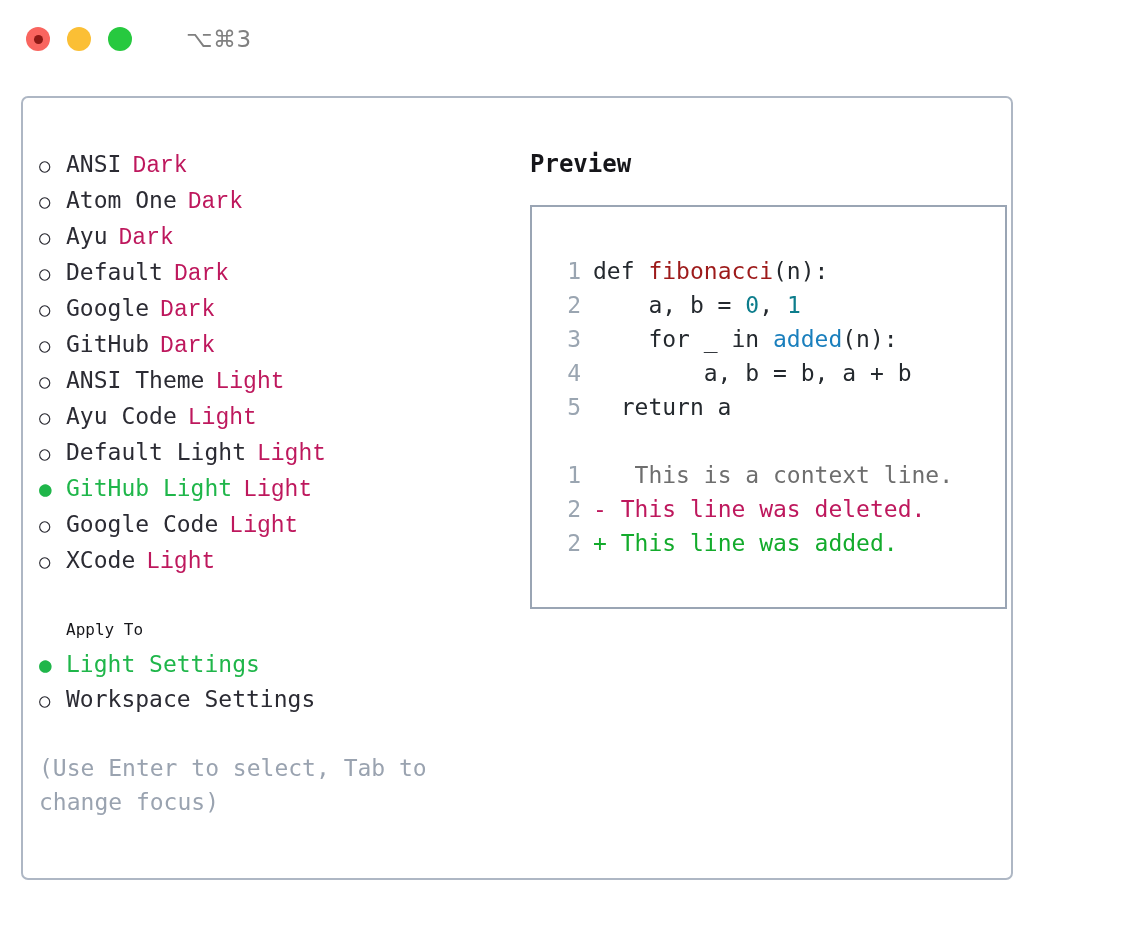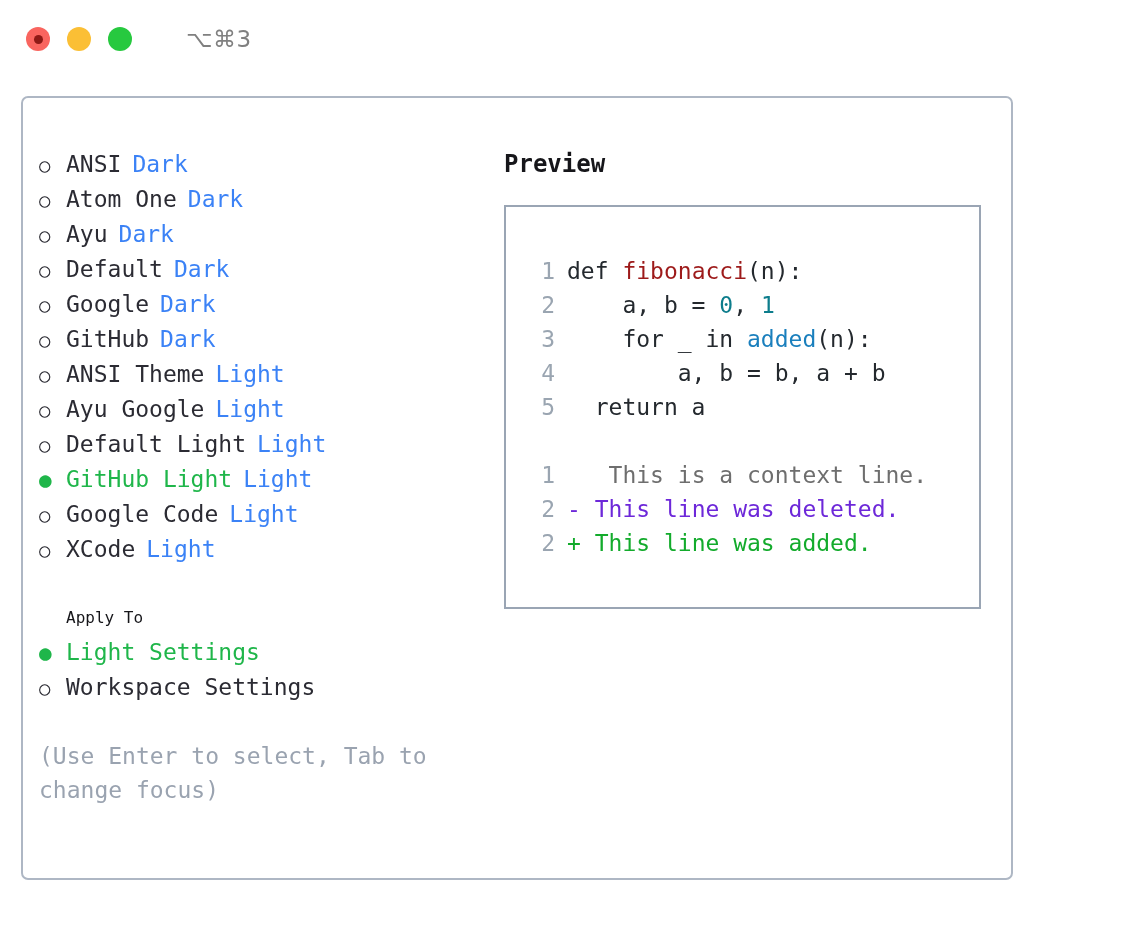--- a/index.html
+++ b/index.html
@@ -112,22 +112,23 @@
   .opt-marker {
     width: 27px;
     flex: 0 0 27px;
     color: #2b2b33;
     font-size: 19px;
   }
   .opt-marker.sel { color: #1fb64a; font-size: 21px; }
   .opt-label { color: #2b2b33; }
   .opt-label.sel { color: #1fb64a; }
   .opt-tag {
-    color: #3b82f6;
+    color: #be185d;
     margin-left: 11px;
+    font-family: Liberation Mono, monospace;
   }
 
   .section-gap { height: 34px; }
 
   .apply-heading {
     font-size: 16px;
     color: #16161a;
     line-height: 34px;
     padding-left: 27px;
     white-space: pre;
@@ -138,21 +139,21 @@
     font-size: 23px;
     color: #9aa3b0;
     line-height: 34px;
     width: 400px;
     white-space: normal;
   }
 
   
   .right-col {
     position: absolute;
-    left: 466px;
+    left: 492px;
     top: 49px;
     width: 490px;
     padding-left: 15px;
   }
   .preview-heading {
     font-size: 24px;
     font-weight: bold;
     color: #16161a;
     line-height: 34px;
   }
@@ -183,21 +184,21 @@
   .code-txt { color: #24292e; }
 
   .tok-fn   { color: #9d1a1a; }
   .tok-num  { color: #0d7d8c; }
   .tok-bi   { color: #1a7fbd; }
   .tok-plain{ color: #24292e; }
 
   .blank-line { height: 34px; }
 
   .diff-ctx { color: #6e6e6e; }
-  .diff-del { color: #6d28d9; }
+  .diff-del { color: #be185d; }
   .diff-add { color: #13ab2c; }
 </style>
 </head>
 <body>
 
 <div class="window">
 
   <div class="titlebar">
     <div class="dots">
       <div class="dot dot-red">
@@ -216,21 +217,21 @@
 
 
         <div id="theme-list">
             <div class="opt-row"><span class="opt-marker">○</span><span class="opt-label">ANSI</span><span class="opt-tag">Dark</span></div>
             <div class="opt-row"><span class="opt-marker">○</span><span class="opt-label">Atom One</span><span class="opt-tag">Dark</span></div>
             <div class="opt-row"><span class="opt-marker">○</span><span class="opt-label">Ayu</span><span class="opt-tag">Dark</span></div>
             <div class="opt-row"><span class="opt-marker">○</span><span class="opt-label">Default</span><span class="opt-tag">Dark</span></div>
             <div class="opt-row"><span class="opt-marker">○</span><span class="opt-label">Google</span><span class="opt-tag">Dark</span></div>
             <div class="opt-row"><span class="opt-marker">○</span><span class="opt-label">GitHub</span><span class="opt-tag">Dark</span></div>
             <div class="opt-row"><span class="opt-marker">○</span><span class="opt-label">ANSI Theme</span><span class="opt-tag">Light</span></div>
-            <div class="opt-row"><span class="opt-marker">○</span><span class="opt-label">Ayu Google</span><span class="opt-tag">Light</span></div>
+            <div class="opt-row"><span class="opt-marker">○</span><span class="opt-label">Ayu Code</span><span class="opt-tag">Light</span></div>
             <div class="opt-row"><span class="opt-marker">○</span><span class="opt-label">Default Light</span><span class="opt-tag">Light</span></div>
             <div class="opt-row"><span class="opt-marker sel">●</span><span class="opt-label sel">GitHub Light</span><span class="opt-tag">Light</span></div>
             <div class="opt-row"><span class="opt-marker">○</span><span class="opt-label">Google Code</span><span class="opt-tag">Light</span></div>
             <div class="opt-row"><span class="opt-marker">○</span><span class="opt-label">XCode</span><span class="opt-tag">Light</span></div>
           </div>
 
         <div class="section-gap"></div>
 
         <div class="apply-heading">Apply To</div>
 

